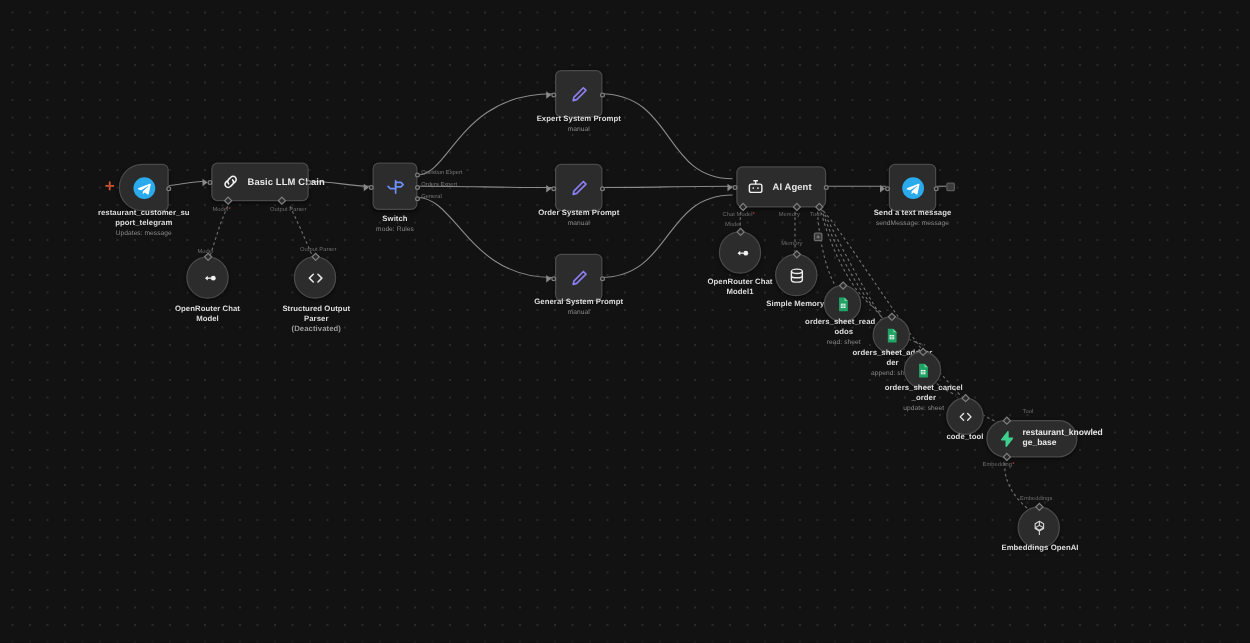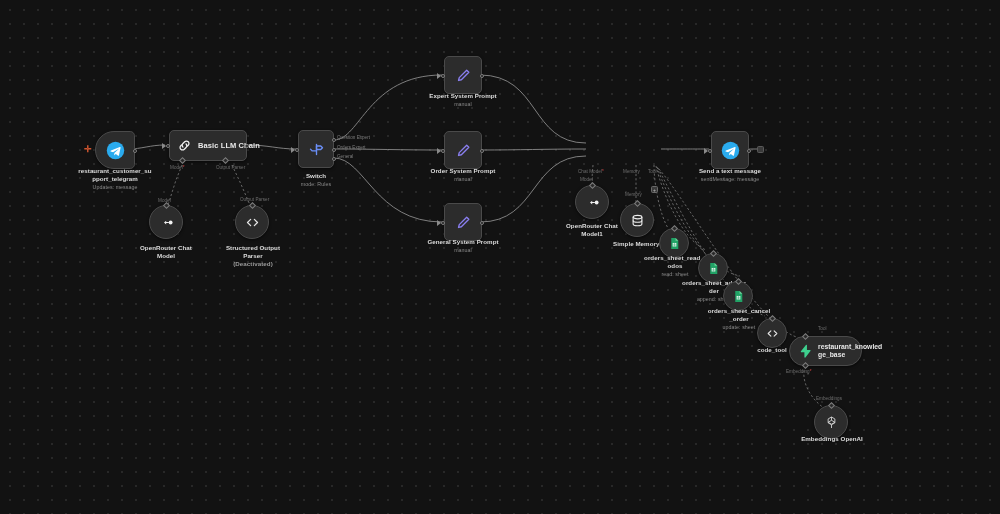--- a/index.html
+++ b/index.html
@@ -285,20 +285,37 @@
     </span>
     <span class="arrow" style="left:-8px; top:16px;"></span>
     <span class="port" style="left:-4px; top:16.5px;"></span>
     <span class="port" style="right:-3px; top:16.5px;"></span>
   </div>
   <div class="cap" style="left:414px; top:238px; width:98px;">
     <span>General System Prompt</span>
     <span class="sub">manual</span>
   </div>
 
+  <div class="rnode wide" style="left:589px; top:133px; width:72px; height:33px;">
+    <span class="ico">
+      <svg class="icn" width="15" height="15" viewBox="0 0 24 24" fill="none" stroke="#f2f2f2" stroke-width="1.8" stroke-linejoin="round">
+        <rect x="4" y="8.5" width="16" height="10.5" rx="2.5"></rect>
+        <path d="M12 5v3.5M9 4.2h6"></path>
+        <circle cx="9" cy="13.5" r="1.1" fill="#f2f2f2" stroke="none"></circle>
+        <circle cx="15" cy="13.5" r="1.1" fill="#f2f2f2" stroke="none"></circle>
+      </svg>
+    </span>
+    <span class="ttl">AI Agent</span>
+    <span class="arrow" style="left:-8px; top:13px;"></span>
+    <span class="port" style="left:-4px; top:13.5px;"></span>
+    <span class="port" style="right:-3px; top:13.5px;"></span>
+    <span class="dport" style="left:2px; bottom:-3px;"></span>
+    <span class="dport" style="left:45px; bottom:-3px;"></span>
+    <span class="dport" style="left:63px; bottom:-3px;"></span>
+  </div>
   <span class="plabel req" style="left:578px; top:169px;">Chat Model</span>
   <span class="plabel" style="left:623px; top:169px;">Memory</span>
   <span class="plabel" style="left:648px; top:169px;">Tool</span>
   <span class="addsq" style="left:651px; top:186px;">+</span>
 
   <div class="cnode" style="left:575px; top:185px;">
     <span class="ico">
       <svg class="icn" width="15" height="15" viewBox="0 0 24 24" fill="#f2f2f2">
         <path d="M3 12h5l3.5-3v2.2h4.2v1.6H11.5V15L8 12H3z"></path>
         <circle cx="18.6" cy="12" r="3.1"></circle>

